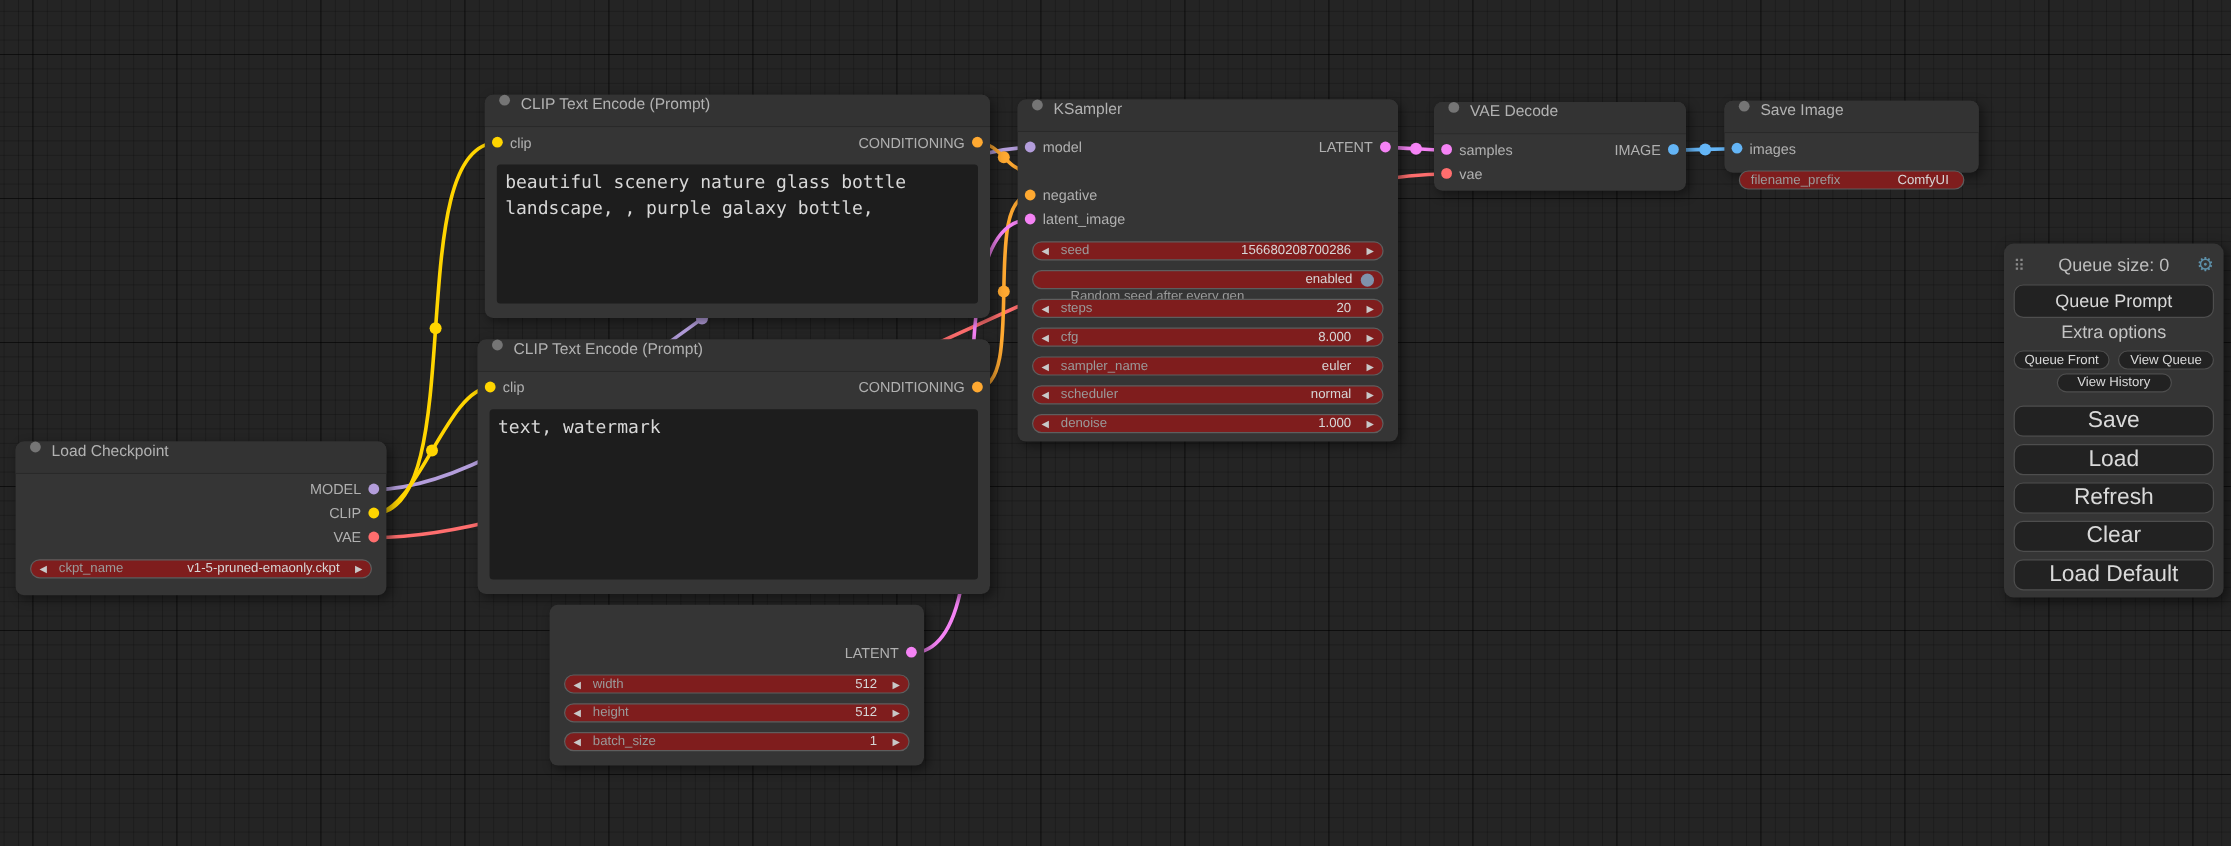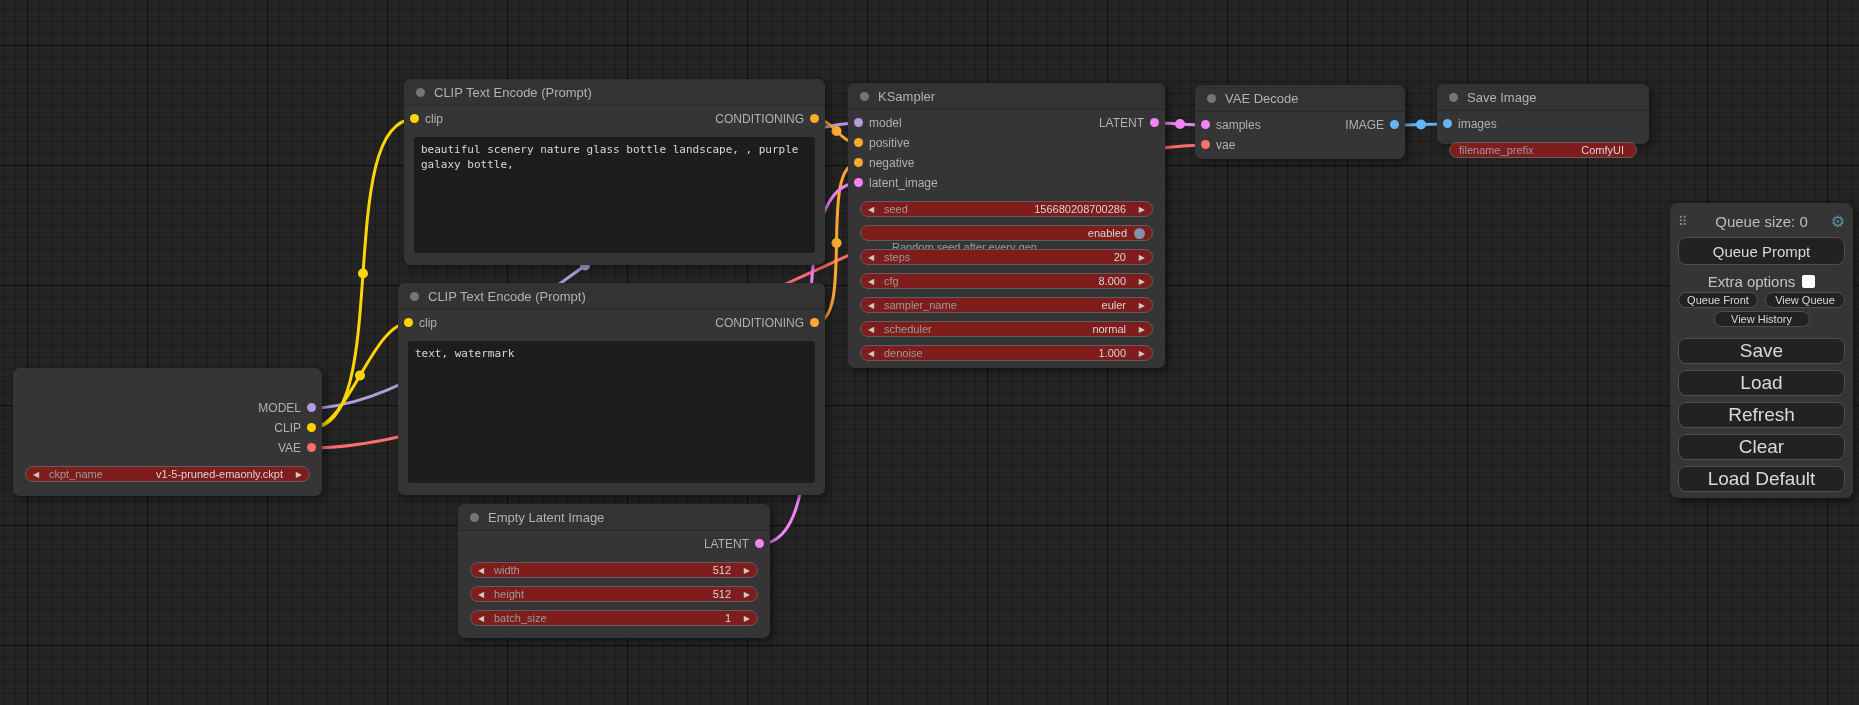--- a/index.html
+++ b/index.html
@@ -17,21 +17,21 @@
   }
   #wires{position:absolute;left:0;top:0;z-index:1;}
   #graph{position:absolute;left:0;top:0;width:100%;height:100%;z-index:2;}
 
   .node{
     position:absolute;background:#353535;border-radius:7px;
     box-shadow:3px 3px 9px rgba(0,0,0,.45);
   }
   .node-title{
     height:26px;background:#333333;border-radius:7px 7px 0 0;
-    border-bottom:1px solid #292929;display:flex;align-items:center;
+    border-bottom:1px solid #292929;display:flex;
     color:#b2b2b2;font-size:13px;white-space:nowrap;
   }
   .status-dot{width:9px;height:9px;border-radius:50%;background:#757575;margin:0 9px 0 12px;flex:0 0 auto;}
   .slot-row{position:absolute;left:0;right:0;height:20px;}
   .dot{width:9px;height:9px;border-radius:50%;position:absolute;top:5px;}
   .in-dot{left:6px;}
   .out-dot{right:6px;}
   .in-label{position:absolute;left:21px;top:3px;font-size:12px;color:#b0b0b0;}
   .out-label{position:absolute;right:21px;top:3px;font-size:12px;color:#b0b0b0;}
   .widget{
@@ -41,40 +41,40 @@
   }
   .widget .arrow{color:#c8c8c8;font-size:8px;width:14px;flex:0 0 auto;font-family:"DejaVu Sans",sans-serif;}
   .widget .arrow.right{text-align:right;}
   .widget .w-label{color:#9a9a9a;margin-left:2px;overflow:hidden;}
   .widget .w-value{margin-left:auto;color:#d6d6d6;padding-right:5px;}
   .widget.toggle .w-label{margin-left:24px;margin-top:28px;}
   .toggle-dot{width:11px;height:11px;border-radius:50%;background:#7f92ab;margin-left:2px;flex:0 0 auto;}
   .prompt{
     position:absolute;left:10px;right:10px;top:58px;bottom:12px;margin:0;
     background:#1d1d1d;border-radius:3px;padding:5px 7px;box-sizing:border-box;
-    font-family:"DejaVu Sans Mono",monospace;font-size:11px;line-height:1.4;
+    font-family:"DejaVu Sans Mono",monospace;font-size:15px;line-height:1.4;
     color:#d8d8d8;white-space:pre-wrap;word-break:break-word;overflow:hidden;
   }
 
   .menu{
     position:absolute;left:1670px;top:203px;width:183px;height:295px;z-index:3;
     background:#353535;border-radius:8px;box-shadow:3px 3px 10px rgba(0,0,0,.5);
     box-sizing:border-box;padding:8px 8px;color:#c9c9c9;
   }
   .menu-header{display:flex;align-items:center;height:20px;}
   .drag-handle{color:#8a8a8a;font-size:13px;width:18px;cursor:grab;}
   .queue-size{flex:1;text-align:center;font-size:15px;color:#bdbdbd;}
   .gear{color:#5d8fa8;font-size:16px;width:18px;text-align:right;cursor:pointer;}
   .menu button{
     font-family:"Liberation Sans",sans-serif;background:#222222;border:1px solid #4e4e4e;
     color:#d9d9d9;cursor:pointer;
   }
   .mbig{display:block;width:100%;border-radius:8px;font-size:19px;height:26px;margin-top:6px;}
   #queue-prompt-btn{font-size:15px;height:28px;}
-  .extra{display:flex;justify-content:center;align-items:center;gap:7px;margin-top:8px;font-size:15px;color:#c4c4c4;height:16px;}
+  .extra{display:flex;justify-content:center;align-items:center;gap:7px;margin-top:8px;font-size:15px;color:#c4c4c4;height:16px;flex-direction:column;}
   .checkbox{width:13px;height:13px;background:#ffffff;border-radius:2px;display:inline-block;cursor:pointer;}
   .small-row{display:flex;gap:7px;margin-top:3px;justify-content:center;}
   .msmall{border-radius:10px;font-size:11px;height:16px;line-height:11px;padding:0 8px;flex:1;}
   .msmall.solo{flex:0 0 auto;width:96px;}
   .btn-group{margin-top:11px;}
 </style>
 </head>
 <body>
 
 <svg id="wires" width="1859" height="705">
@@ -92,20 +92,24 @@
     <circle cx="836.5" cy="243" r="5" fill="#FFA931"></circle>
     <path d="M 759.5 544 C 853.0821831333294 544, 764.9178168666706 183, 858.5 183" fill="none" stroke="#F583F5" stroke-width="3" stroke-linecap="round"></path>
     <circle cx="809" cy="363.5" r="5" fill="#F583F5"></circle>
     <path d="M 1154.5 123 C 1174.5 123, 1185.5 125, 1205.5 125" fill="none" stroke="#F583F5" stroke-width="3" stroke-linecap="round"></path>
     <circle cx="1180" cy="124" r="5" fill="#F583F5"></circle>
     <path d="M 1394.5 125 C 1414.5 125, 1427.5 124, 1447.5 124" fill="none" stroke="#64B5F6" stroke-width="3" stroke-linecap="round"></path>
     <circle cx="1421" cy="124.5" r="5" fill="#64B5F6"></circle>
   </svg>
 <div id="graph">
     <div class="node" style="left: 13px; top: 368px; width: 309px; height: 128px;">
+      <div class="node-title">
+        <span class="status-dot"></span>
+        <span>Load Checkpoint</span>
+      </div>
       <div class="slot-row" style="top: 30px;">
         <span class="out-label">MODEL</span>
         <span class="dot out-dot" style="background:#B39DDB"></span>
       </div>
       <div class="slot-row" style="top: 50px;">
         <span class="out-label">CLIP</span>
         <span class="dot out-dot" style="background:#FFD500"></span>
       </div>
       <div class="slot-row" style="top: 70px;">
         <span class="out-label">VAE</span>
@@ -138,24 +142,20 @@
       </div>
       <div class="slot-row" style="top: 30px;">
         <span class="dot in-dot" style="background:#FFD500"></span>
         <span class="in-label">clip</span>
         <span class="out-label">CONDITIONING</span>
         <span class="dot out-dot" style="background:#FFA931"></span>
       </div>
       <pre class="prompt">text, watermark</pre>
     </div>
     <div class="node" style="left: 458px; top: 504px; width: 312px; height: 134px;">
-      <div class="node-title">
-        <span class="status-dot"></span>
-        <span>Empty Latent Image</span>
-      </div>
       <div class="slot-row" style="top: 30px;">
         <span class="out-label">LATENT</span>
         <span class="dot out-dot" style="background:#F583F5"></span>
       </div>
       <div class="widget" style="top: 58px;">
         <span class="arrow">◀</span>
         <span class="w-label">width</span>
         <span class="w-value">512</span>
         <span class="arrow right">▶</span>
       </div>
@@ -175,24 +175,20 @@
     <div class="node" style="left: 848px; top: 83px; width: 317px; height: 285px;">
       <div class="node-title">
         <span class="status-dot"></span>
         <span>KSampler</span>
       </div>
       <div class="slot-row" style="top: 30px;">
         <span class="dot in-dot" style="background:#B39DDB"></span>
         <span class="in-label">model</span>
         <span class="out-label">LATENT</span>
         <span class="dot out-dot" style="background:#F583F5"></span>
-      </div>
-      <div class="slot-row" style="top: 50px;">
-        <span class="dot in-dot" style="background:#FFA931"></span>
-        <span class="in-label">positive</span>
       </div>
       <div class="slot-row" style="top: 70px;">
         <span class="dot in-dot" style="background:#FFA931"></span>
         <span class="in-label">negative</span>
       </div>
       <div class="slot-row" style="top: 90px;">
         <span class="dot in-dot" style="background:#F583F5"></span>
         <span class="in-label">latent_image</span>
       </div>
       <div class="widget" style="top: 118px;">

